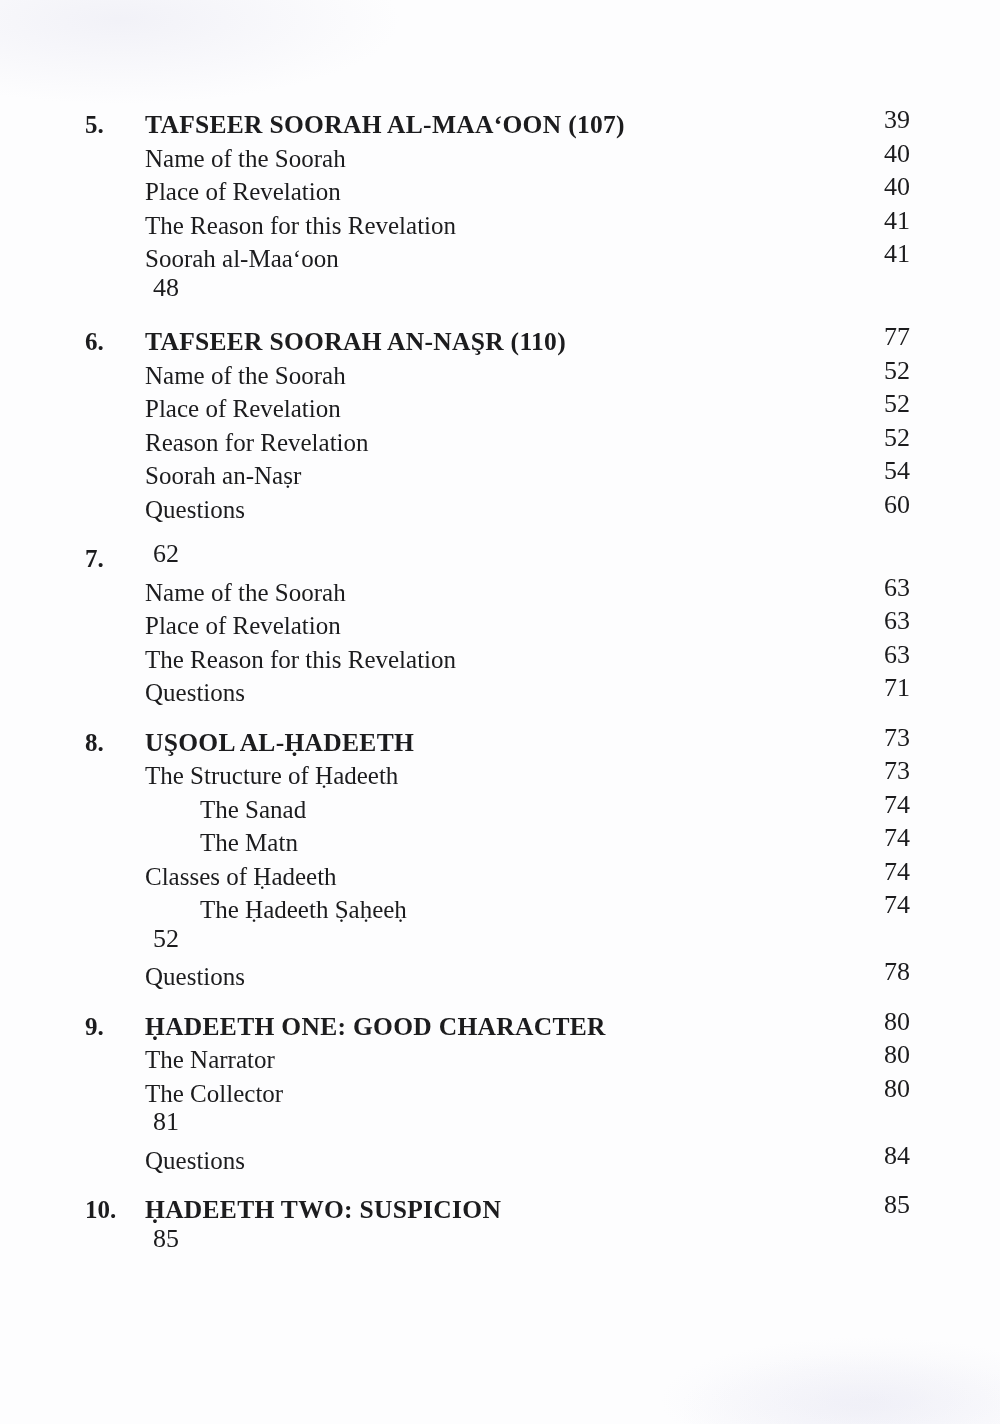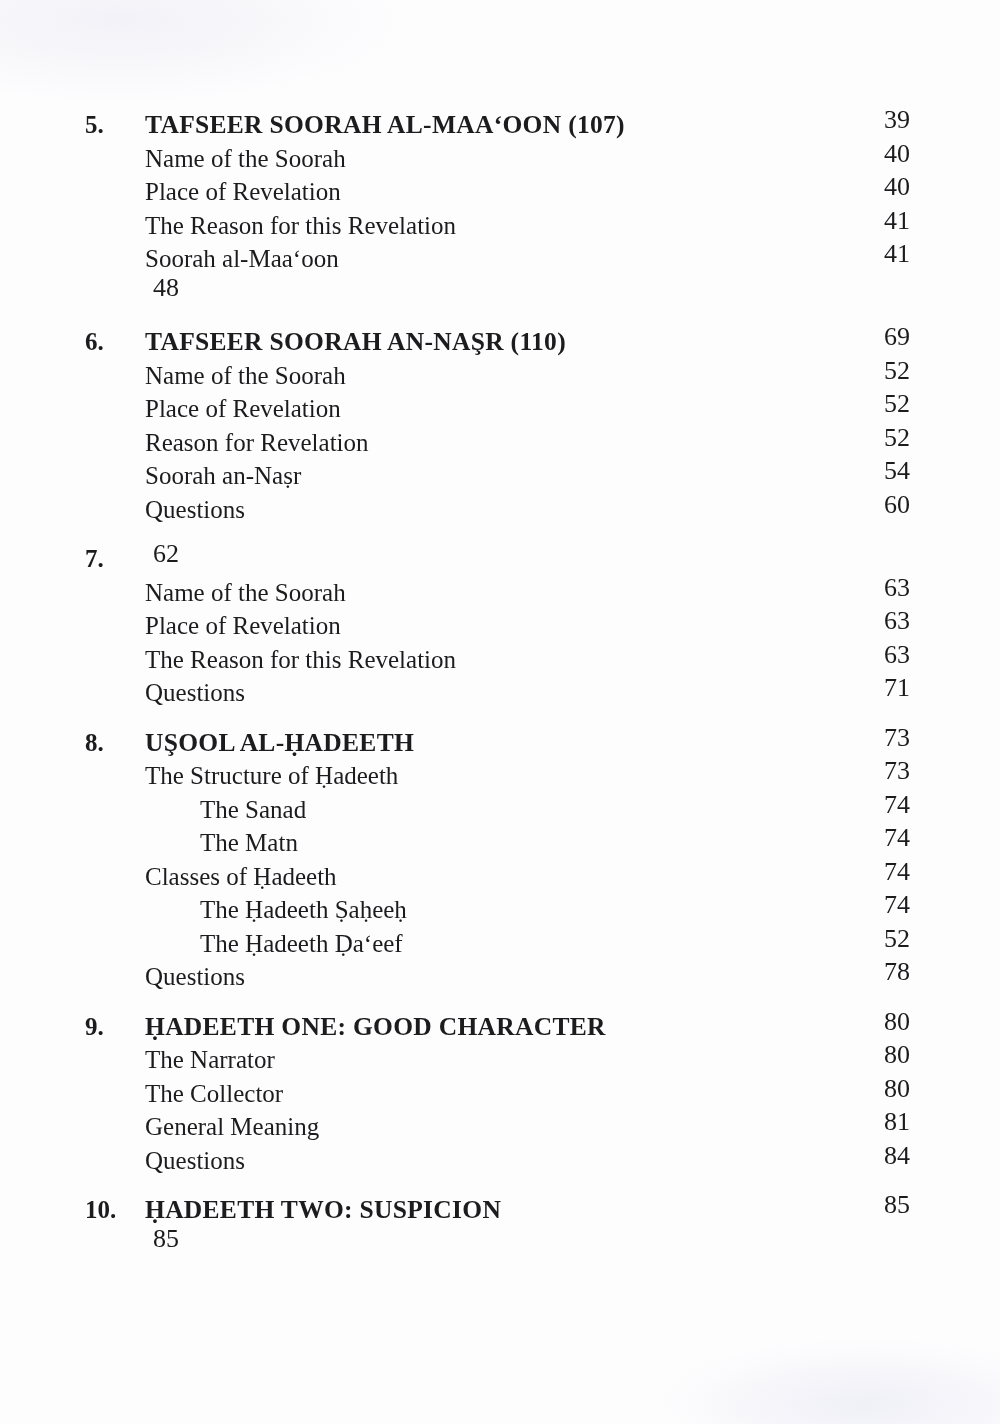--- a/index.html
+++ b/index.html
@@ -97,21 +97,21 @@
   </div>
 
   <div class="row item-row">
     <span class="num-col"></span>
     <span class="page-col">48</span>
   </div>
 
   <div class="row section-row">
     <span class="num-col">6.</span>
     <span class="label-col">TAFSEER SOORAH AN-NAŞR (110)</span>
-    <span class="page-col">69</span>
+    <span class="page-col">77</span>
   </div>
 
   <div class="row item-row">
     <span class="num-col"></span>
     <span class="label-col">Name of the Soorah</span>
     <span class="page-col">52</span>
   </div>
 
   <div class="row item-row">
     <span class="num-col"></span>
@@ -198,21 +198,20 @@
   </div>
 
   <div class="row item-row indent-1">
     <span class="num-col"></span>
     <span class="label-col">The Ḥadeeth Ṣaḥeeḥ</span>
     <span class="page-col">74</span>
   </div>
 
   <div class="row item-row indent-1">
     <span class="num-col"></span>
-    <span class="label-col">The Ḥadeeth Ḍa‘eef</span>
     <span class="page-col">52</span>
   </div>
 
   <div class="row item-row">
     <span class="num-col"></span>
     <span class="label-col">Questions</span>
     <span class="page-col">78</span>
   </div>
 
   <div class="row section-row">
@@ -228,21 +227,20 @@
   </div>
 
   <div class="row item-row">
     <span class="num-col"></span>
     <span class="label-col">The Collector</span>
     <span class="page-col">80</span>
   </div>
 
   <div class="row item-row">
     <span class="num-col"></span>
-    <span class="label-col">General Meaning</span>
     <span class="page-col">81</span>
   </div>
 
   <div class="row item-row">
     <span class="num-col"></span>
     <span class="label-col">Questions</span>
     <span class="page-col">84</span>
   </div>
 
   <div class="row section-row">

